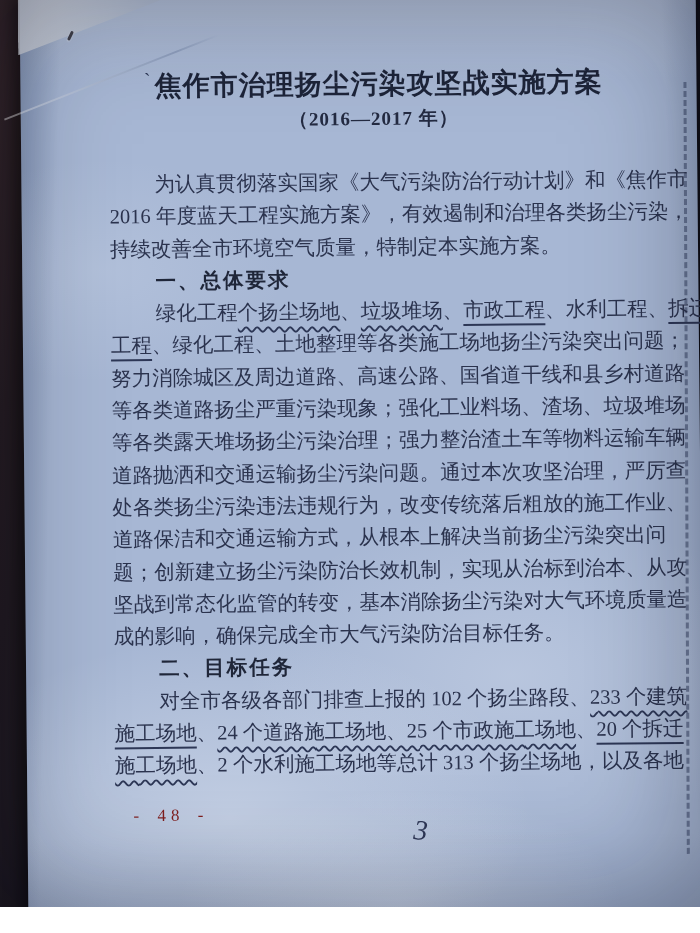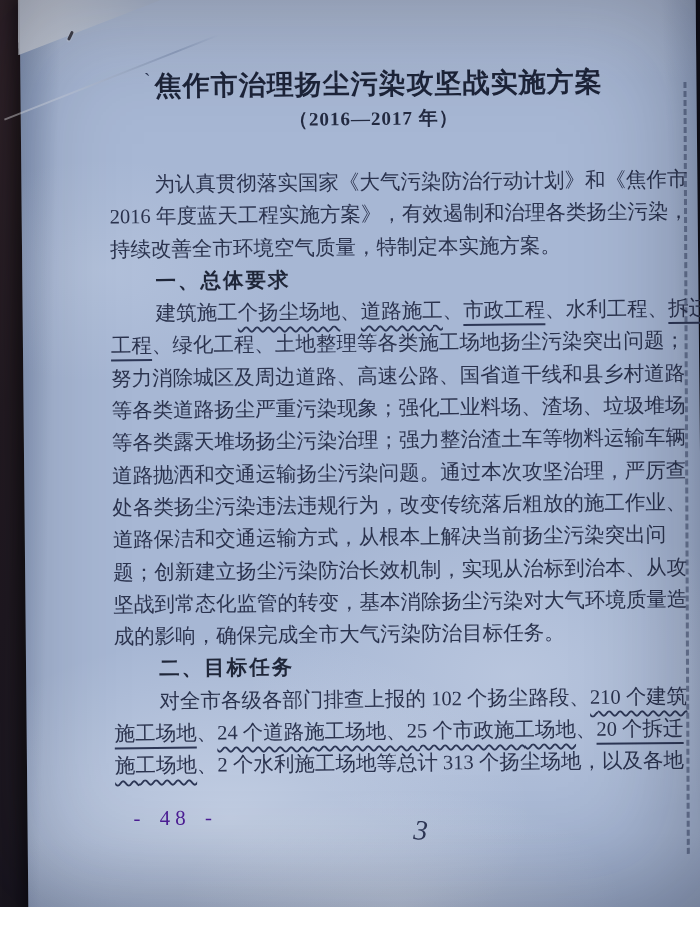--- a/index.html
+++ b/index.html
@@ -96,21 +96,21 @@
     text-decoration-color:var(--pen);text-decoration-thickness:1.6px;
     text-underline-offset:7px;
   }
   .u-line{
     text-decoration-line:underline;text-decoration-style:solid;
     text-decoration-color:var(--pen);text-decoration-thickness:2px;
     text-underline-offset:7px;
   }
   .page-number{
     position:absolute;left:106px;top:814px;
-    font-size:21px;color:#4c1d95;letter-spacing:5px;word-spacing:4px;
+    font-size:17px;color:#7f1d1d;letter-spacing:5px;word-spacing:4px;
   }
   .handwritten-mark{
     position:absolute;left:386px;top:825px;
     font-size:28px;font-style:italic;color:#2e3756;
     transform:rotate(5deg);
     font-family:"Liberation Serif","DejaVu Serif",serif;
   }
 </style>
 </head>
 <body>
@@ -126,33 +126,33 @@
 
     <div class="doc-title-row"><span class="tick-mark">`</span><span>焦作市治理扬尘污染攻坚战实施方案</span></div>
 
     <div class="doc-subtitle">（2016—2017 年）</div>
 
     <div class="content">
         <div class="line indent"><span>为认真贯彻落实国家《大气污染防治行动计划》和《焦作市</span></div>
         <div class="line"><span>2016 年度蓝天工程实施方案》，有效遏制和治理各类扬尘污染，</span></div>
         <div class="line last"><span>持续改善全市环境空气质量，特制定本实施方案。</span></div>
         <div class="line heading indent"><span>一、总体要求</span></div>
-        <div class="line indent"><span>建筑施工</span><span class="u-wavy">个扬尘场地</span><span>、</span><span class="u-wavy">道路施工</span><span>、</span><span class="u-line">市政工程</span><span>、水利工程、</span><span class="u-line">拆迁</span></div>
+        <div class="line indent"><span>绿化工程</span><span class="u-wavy">个扬尘场地</span><span>、</span><span class="u-wavy">垃圾堆场</span><span>、</span><span class="u-line">市政工程</span><span>、水利工程、</span><span class="u-line">拆迁</span></div>
         <div class="line"><span class="u-line">工程</span><span>、绿化工程、土地整理等各类施工场地扬尘污染突出问题；</span></div>
         <div class="line"><span>努力消除城区及周边道路、高速公路、国省道干线和县乡村道路</span></div>
         <div class="line"><span>等各类道路扬尘严重污染现象；强化工业料场、渣场、垃圾堆场</span></div>
         <div class="line"><span>等各类露天堆场扬尘污染治理；强力整治渣土车等物料运输车辆</span></div>
         <div class="line"><span>道路抛洒和交通运输扬尘污染问题。通过本次攻坚治理，严厉查</span></div>
         <div class="line"><span>处各类扬尘污染违法违规行为，改变传统落后粗放的施工作业、</span></div>
         <div class="line"><span>道路保洁和交通运输方式，从根本上解决当前扬尘污染突出问</span></div>
         <div class="line"><span>题；创新建立扬尘污染防治长效机制，实现从治标到治本、从攻</span></div>
         <div class="line"><span>坚战到常态化监管的转变，基本消除扬尘污染对大气环境质量造</span></div>
         <div class="line last"><span>成的影响，确保完成全市大气污染防治目标任务。</span></div>
         <div class="line heading indent"><span>二、目标任务</span></div>
-        <div class="line indent"><span>对全市各级各部门排查上报的 102 个扬尘路段、</span><span class="u-wavy">210 个建筑</span></div>
+        <div class="line indent"><span>对全市各级各部门排查上报的 102 个扬尘路段、</span><span class="u-wavy">233 个建筑</span></div>
         <div class="line"><span class="u-line">施工场地</span><span>、</span><span class="u-wavy">24 个道路施工场地、25 个市政施工场地</span><span>、</span><span class="u-line">20 个拆迁</span></div>
         <div class="line"><span class="u-wavy">施工场地</span><span>、2 个水利施工场地等总计 313 个扬尘场地，以及各地</span></div>
       </div>
 
     <div class="page-number">- 48 -</div>
     <div class="handwritten-mark">3</div>
   </div>
 </div>
 
 </body></html>

